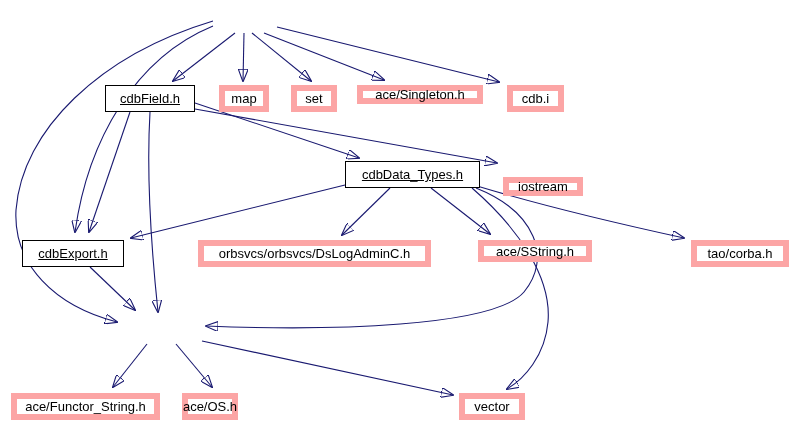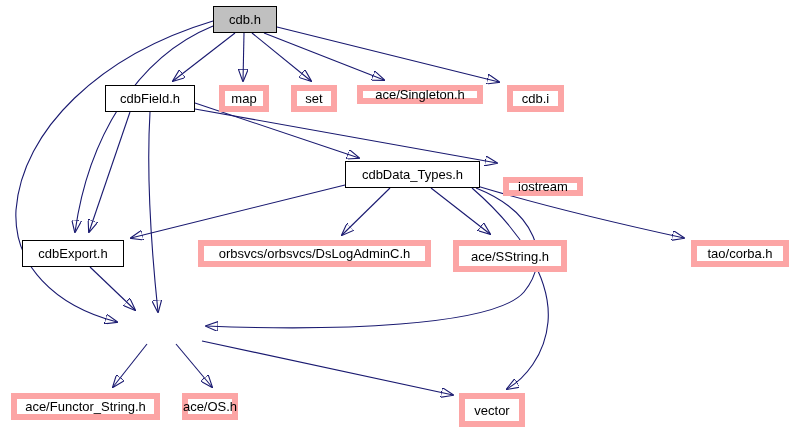--- a/index.html
+++ b/index.html
@@ -33,20 +33,21 @@
     justify-content: center;
     background: #ffffff;
     border: 6px solid #fca5a5;
     color: #000000;
     font-size: 13px;
     white-space: nowrap;
     z-index: 2;
   }
   .node.linked {
     border: 1.5px solid #000000;
+    text-decoration: underline;
   }
   .node.root {
     border: 1.5px solid #000000;
     background: #c0c0c0;
   }
 </style>
 </head>
 <body>
 
 <div id="graph">
@@ -73,29 +74,28 @@
     <path d="M431,188 L490,234" marker-end="url(#arrow)"></path>
     <path d="M477,186 C540,205 615,223 684,238" marker-end="url(#arrow)"></path>
     <path d="M476,188 C536,212 552,258 524,292 C494,327 330,331 206,326" marker-end="url(#arrow)"></path>
     <path d="M472,188 C516,226 552,276 548,322 C545,356 524,379 507,389" marker-end="url(#arrow)"></path>
     <path d="M90,267 L135,310" marker-end="url(#arrow)"></path>
     <path d="M147,344 L113,387" marker-end="url(#arrow)"></path>
     <path d="M176,344 L212,387" marker-end="url(#arrow)"></path>
     <path d="M202,341 L453,395" marker-end="url(#arrow)"></path>
   </svg>
 
-  <div class="node root" style="left:213px; top:6px;   width:64px;  height:27px;">cdb.h</div>
   <div class="node linked" style="left:105px; top:85px;  width:90px;  height:27px;">cdbField.h</div>
   <div class="node" style="left:219px; top:85px;  width:50px;  height:27px;">map</div>
   <div class="node" style="left:291px; top:85px;  width:46px;  height:27px;text-align:right;">set</div>
   <div class="node" style="left:357px; top:85px;  width:126px; height:19px;">ace/Singleton.h</div>
   <div class="node" style="left:507px; top:85px;  width:57px;  height:27px;">cdb.i</div>
   <div class="node linked" style="left:345px; top:161px; width:135px; height:27px;">cdbData_Types.h</div>
   <div class="node" style="left:503px; top:161px; width:80px;  height:19px;margin-top:16px;">iostream</div>
   <div class="node" style="left:198px; top:240px; width:233px; height:27px;">orbsvcs/orbsvcs/DsLogAdminC.h</div>
   <div class="node linked" style="left:22px;  top:240px; width:102px; height:27px;">cdbExport.h</div>
-  <div class="node" style="left:453px; top:240px; width:114px; height:32px;">ace/SString.h</div>
+  <div class="node" style="left:478px; top:240px; width:114px; height:22px;">ace/SString.h</div>
   <div class="node" style="left:691px; top:240px; width:98px;  height:27px;">tao/corba.h</div>
   <div class="node" style="left:11px;  top:393px; width:149px; height:27px;">ace/Functor_String.h</div>
   <div class="node" style="left:182px; top:393px; width:56px;  height:27px;">ace/OS.h</div>
-  <div class="node" style="left:459px; top:393px; width:66px;  height:34px;">vector</div>
+  <div class="node" style="left:459px; top:393px; width:66px;  height:27px;">vector</div>
 
 </div>
 
 </body></html>

